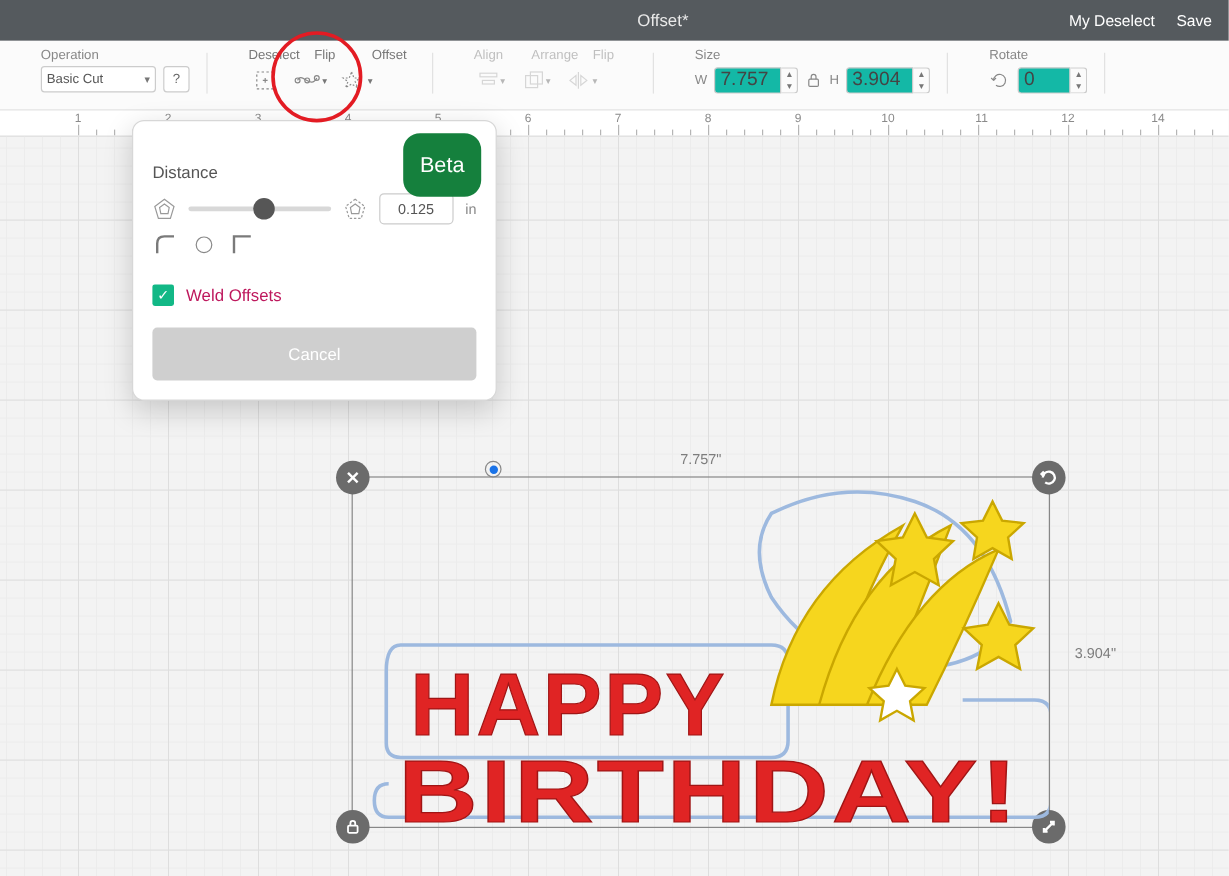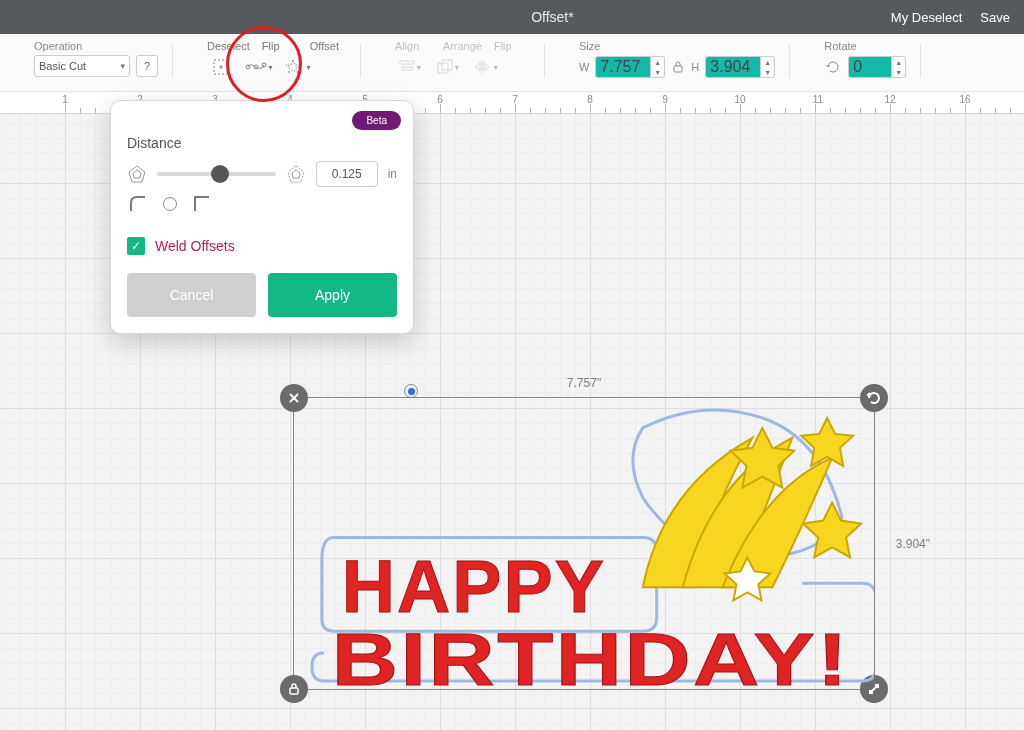--- a/index.html
+++ b/index.html
@@ -65,21 +65,21 @@
   .dim-top{top:-22px; left:50%; transform:translateX(-50%);}
   .dim-right{right:-56px; top:50%; transform:translateY(-50%);}
 
   
   .art{position:absolute; left:0; top:0; right:0; bottom:0;}
   .txt{font-family: Arial Black, Arial, sans-serif; font-weight:900; fill:#e02424; stroke:#a01515; stroke-width:1; letter-spacing:2px;}
   .outline{fill:none; stroke:#9db9df; stroke-width:3; }
 
   
   .popup{ position:absolute; left:110px; top:100px; width:304px; background:#fff; border:1px solid #d7d7d7; border-radius:10px; box-shadow:0 8px 24px rgba(0,0,0,0.18); z-index:15; padding:14px 16px 16px 16px; }
-  .beta{ position:absolute; right:12px; top:10px; background:#701a75; color:#fff; border-radius:14px; padding:4px 14px; font-size:10px;}
+  .beta{ position:absolute; right:12px; top:10px; background:#15803d; color:#fff; border-radius:14px; padding:16px 14px; font-size:18px;}
   .popup h4{ font-size:14px; color:#555; font-weight:500; margin:30px 0 10px 0;}
   .popup h4.first{margin-top:20px;}
   .slider-row{display:flex; align-items:center; gap:10px;}
   .slider{flex:1; height:4px; background:#d8d8d8; border-radius:2px; position:relative;}
   .slider .thumb{position:absolute; top:50%; left:53%; width:18px;height:18px;border-radius:50%;background:#565656;transform:translate(-50%,-50%);}
   .pent{width:20px;height:20px;color:#9a9a9a;}
   .dist-out{width:62px;height:26px;border:1px solid #ccc;border-radius:4px;font-size:12px;text-align:center;color:#555;}
   .unit{font-size:12px;color:#888;}
   .corner-row{display:flex; gap:14px; align-items:center; margin-top:6px;}
   .radio{width:14px;height:14px;border:1px solid #888;border-radius:50%;display:inline-flex;align-items:center;justify-content:center;}
@@ -305,21 +305,21 @@
       <div class="t" style="left: 845px;"></div>
       <div class="t" style="left: 860px;"></div>
       <div class="t" style="left: 875px;"></div>
       <div class="t tbig" style="left: 890px;"></div>
       <div class="lbl" style="left: 890px;">12</div>
       <div class="t" style="left: 905px;"></div>
       <div class="t" style="left: 920px;"></div>
       <div class="t" style="left: 935px;"></div>
       <div class="t" style="left: 950px;"></div>
       <div class="t tbig" style="left: 965px;"></div>
-      <div class="lbl" style="left: 965px;">16</div>
+      <div class="lbl" style="left: 965px;">14</div>
       <div class="t" style="left: 980px;"></div>
       <div class="t" style="left: 995px;"></div>
       <div class="t" style="left: 1010px;"></div>
     </div>
   <div class="canvas">
 
     <div class="sel">
       <div class="dim-label dim-top">7.757"</div>
       <div class="dim-label dim-right">3.904"</div>
       <div class="sel-handle h-tl">
@@ -402,15 +402,14 @@
         </svg></span>
   </div>
 
   <div class="weld-row">
     <div class="check">✓</div>
     <span class="weld-label">Weld Offsets</span>
   </div>
 
   <div class="btn-row">
     <button class="btn btn-cancel">Cancel</button>
-    <button class="btn btn-apply">Apply</button>
   </div>
 </div>
 
 </body></html>

